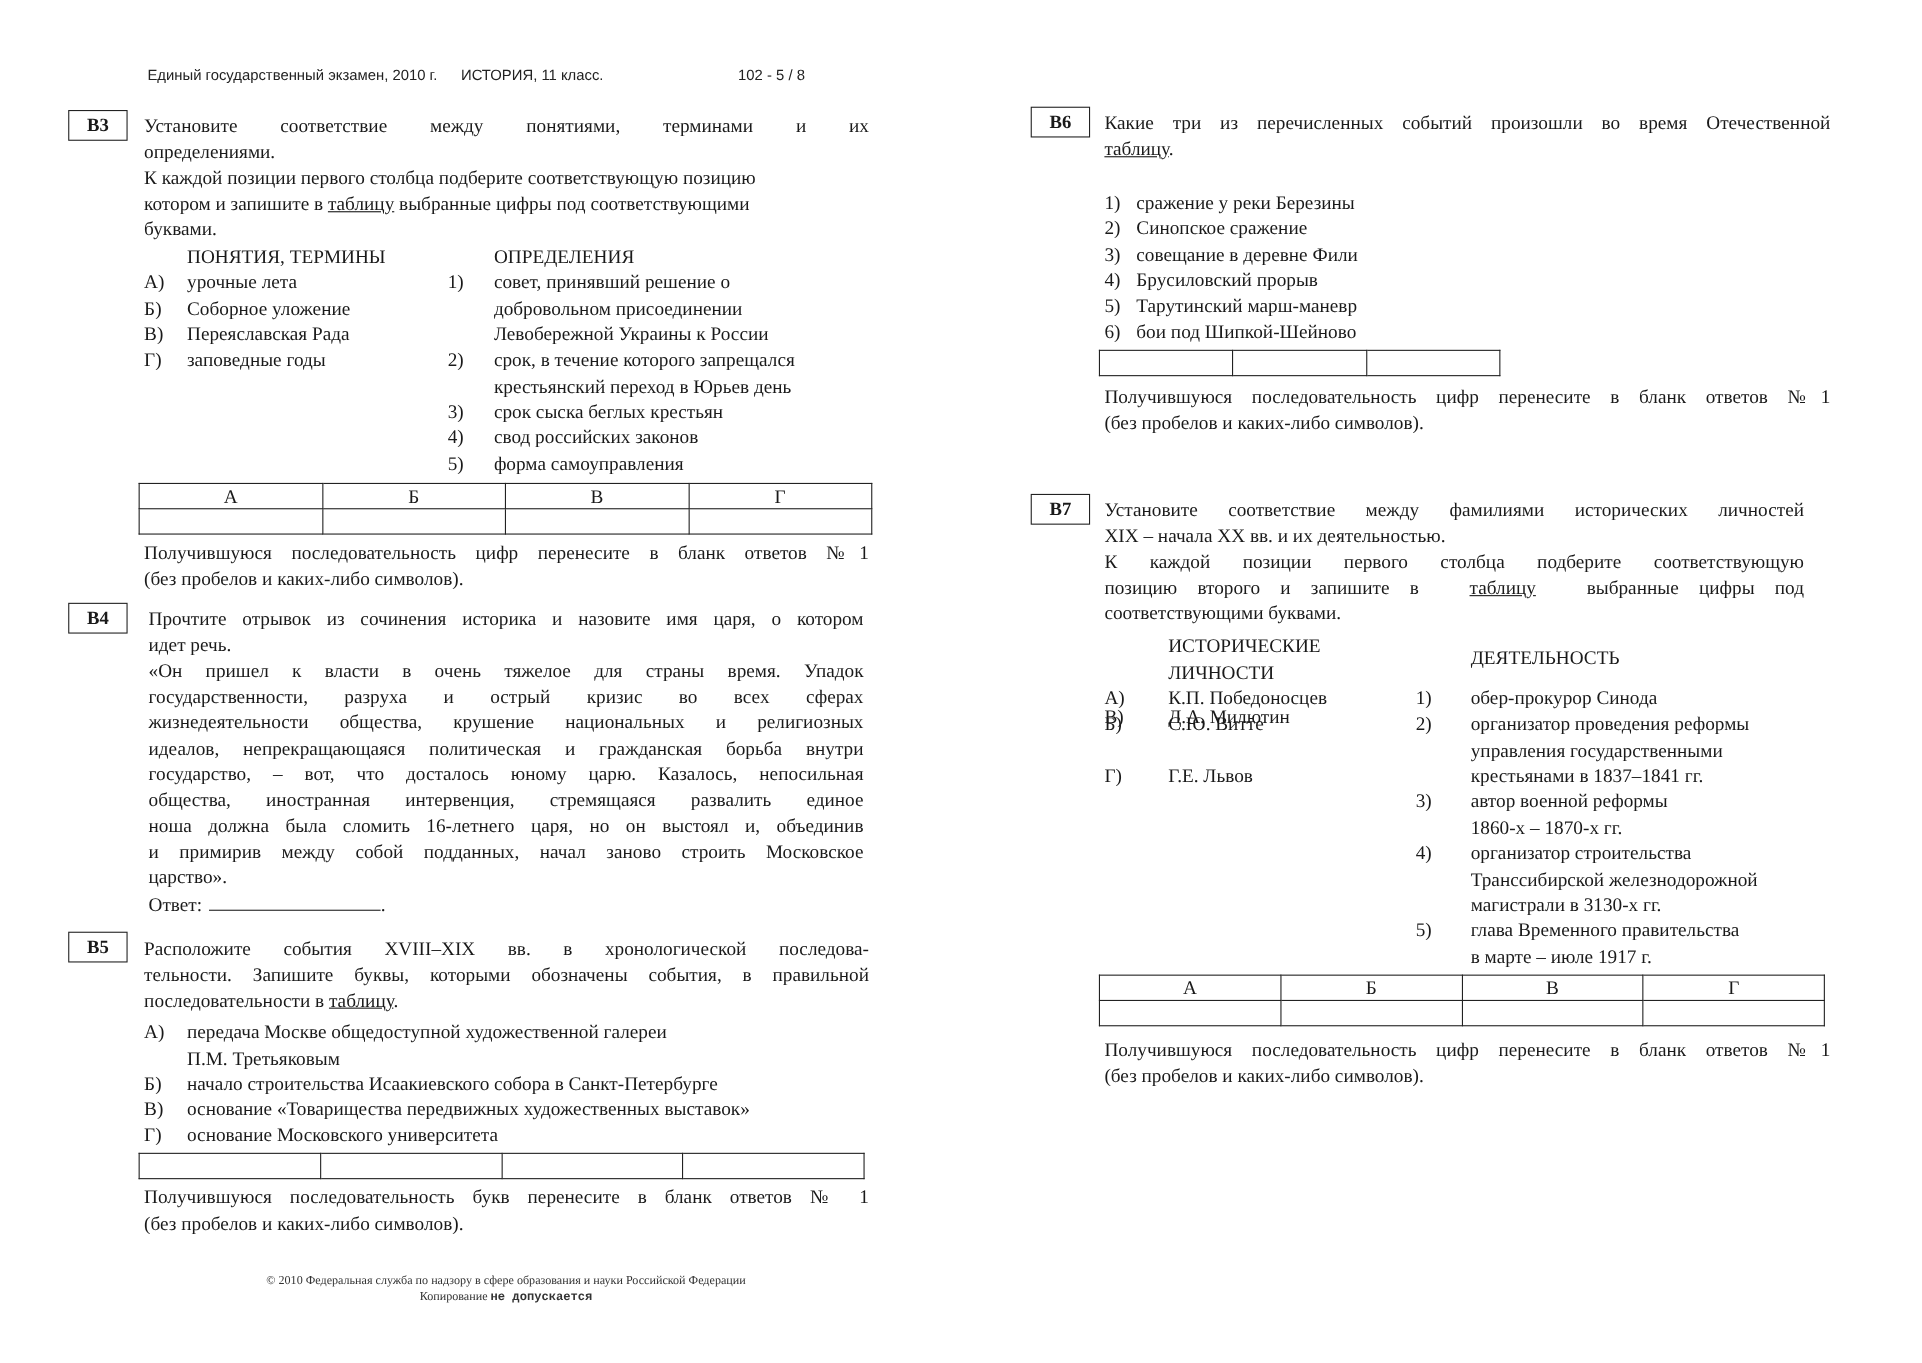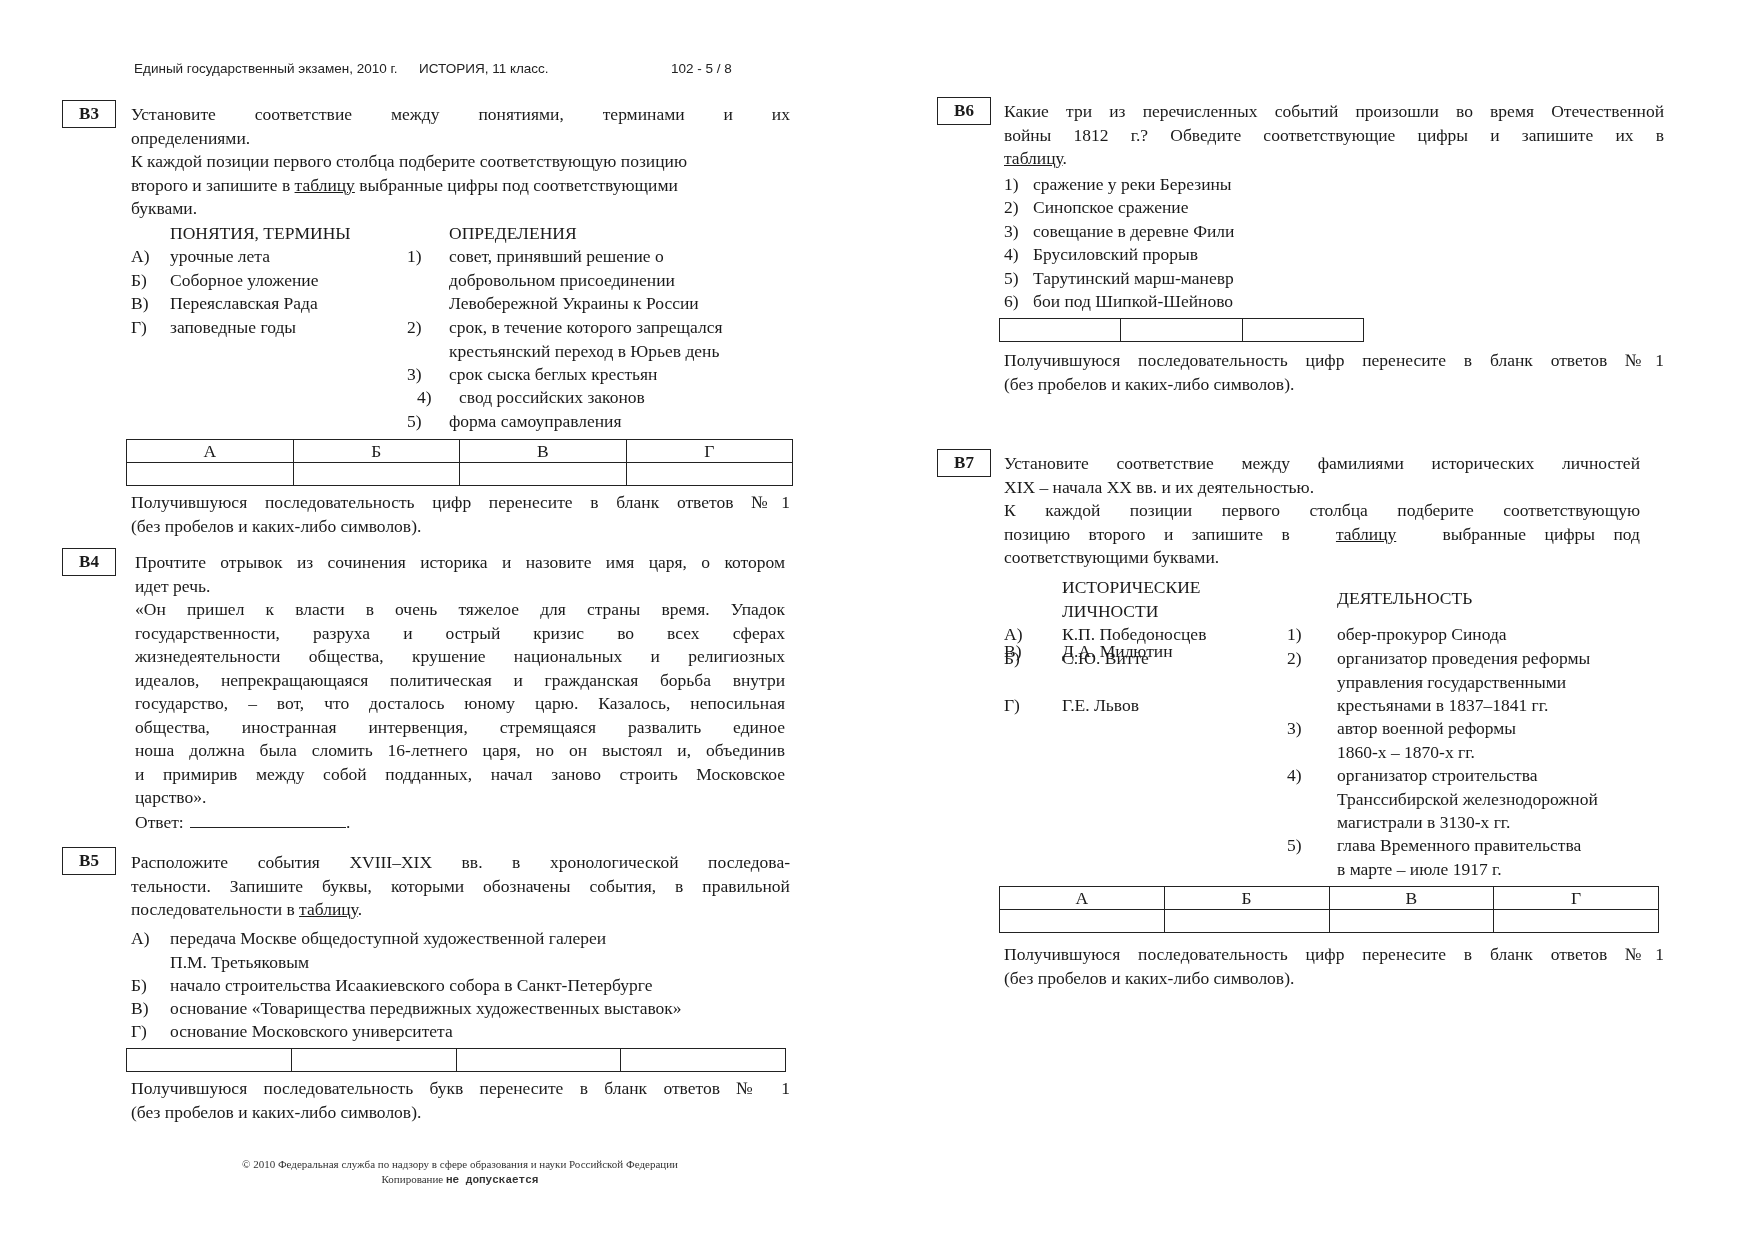--- a/index.html
+++ b/index.html
@@ -37,40 +37,40 @@
     <span>Установите</span>
     <span>соответствие</span>
     <span>между</span>
     <span>понятиями,</span>
     <span>терминами</span>
     <span>и</span>
     <span>их</span>
   </div>
   <div>определениями.</div>
   <div>К каждой позиции первого столбца подберите соответствующую позицию</div>
-  <div><span>второго и запишите в </span><span class="u">таблицу</span><span> выбранные цифры под соответствующими</span></div>
+  <div><span>котором и запишите в </span><span class="u">таблицу</span><span> выбранные цифры под соответствующими</span></div>
   <div>буквами.</div>
 </div>
 
 <div class="row" style="left:170px; top:222px;">ПОНЯТИЯ, ТЕРМИНЫ</div>
 <div class="row" style="left:449px; top:222px;">ОПРЕДЕЛЕНИЯ</div>
 
 <div class="row" style="left:131px; top:245px;"><span class="lbl" style="width:39px">А)</span><span>урочные лета</span></div>
 <div class="row" style="left:131px; top:269px;"><span class="lbl" style="width:39px">Б)</span><span>Соборное уложение</span></div>
 <div class="row" style="left:131px; top:292px;"><span class="lbl" style="width:39px">В)</span><span>Переяславская Рада</span></div>
 <div class="row" style="left:131px; top:316px;"><span class="lbl" style="width:39px">Г)</span><span>заповедные годы</span></div>
 
 <div class="row" style="left:407px; top:245px;">
   <span class="lbl" style="width:42px;vertical-align:top">1)</span><span class="lbl" style="vertical-align:top"><div>совет, принявший решение о</div><div>добровольном присоединении</div><div>Левобережной Украины к России</div></span>
 </div>
 <div class="row" style="left:407px; top:316px;">
   <span class="lbl" style="width:42px;vertical-align:top">2)</span><span class="lbl" style="vertical-align:top"><div>срок, в течение которого запрещался</div><div>крестьянский переход в Юрьев день</div></span>
 </div>
 <div class="row" style="left:407px; top:363px;"><span class="lbl" style="width:42px">3)</span><span>срок сыска беглых крестьян</span></div>
-<div class="row" style="left:417px; top:386px;"><span class="lbl" style="width:42px">4)</span><span>свод российских законов</span></div>
+<div class="row" style="left:407px; top:386px;"><span class="lbl" style="width:42px">4)</span><span>свод российских законов</span></div>
 <div class="row" style="left:407px; top:410px;"><span class="lbl" style="width:42px">5)</span><span>форма самоуправления</span></div>
 
 <table class="ans" style="left:126px; top:439px; width:667px;">
   <tbody>
       <tr>
     <td>А</td>
     <td>Б</td>
     <td>В</td>
     <td>Г</td>
   </tr>
@@ -140,21 +140,20 @@
 </div>
 
 <div class="abs footer" style="left:180px; top:1157px; width:560px;">
   <div>© 2010  Федеральная служба по надзору в сфере образования и науки Российской Федерации</div>
   <div><span>Копирование </span><b>не допускается</b></div>
 </div>
 
 <div class="qbox" style="left:937px; top:97px;">B6</div>
 <div class="abs txt" style="left:1004px; top:100px; width:660px;">
   <div style="text-align:justify; text-align-last:justify;">Какие три из перечисленных событий произошли во время Отечественной</div>
-  <div style="text-align:justify; text-align-last:justify; word-spacing:6px;">войны 1812 г.? Обведите соответствующие цифры и запишите их в</div>
   <div><span class="u">таблицу</span><span>.</span></div>
 </div>
 
 <div class="row" style="left:1004px; top:173px;"><span class="lbl" style="width:29px">1)</span><span>сражение у реки Березины</span></div>
 <div class="row" style="left:1004px; top:196px;"><span class="lbl" style="width:29px">2)</span><span>Синопское сражение</span></div>
 <div class="row" style="left:1004px; top:220px;"><span class="lbl" style="width:29px">3)</span><span>совещание в деревне Фили</span></div>
 <div class="row" style="left:1004px; top:243px;"><span class="lbl" style="width:29px">4)</span><span>Брусиловский прорыв</span></div>
 <div class="row" style="left:1004px; top:267px;"><span class="lbl" style="width:29px">5)</span><span>Тарутинский марш-маневр</span></div>
 <div class="row" style="left:1004px; top:290px;"><span class="lbl" style="width:29px">6)</span><span>бои под Шипкой-Шейново</span></div>
 

